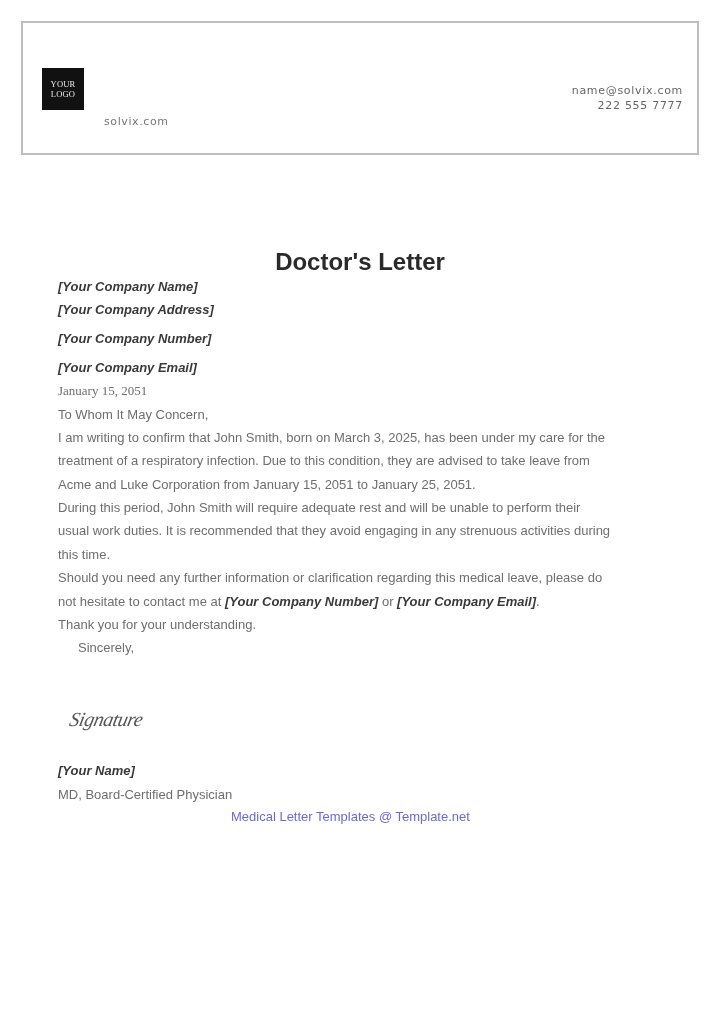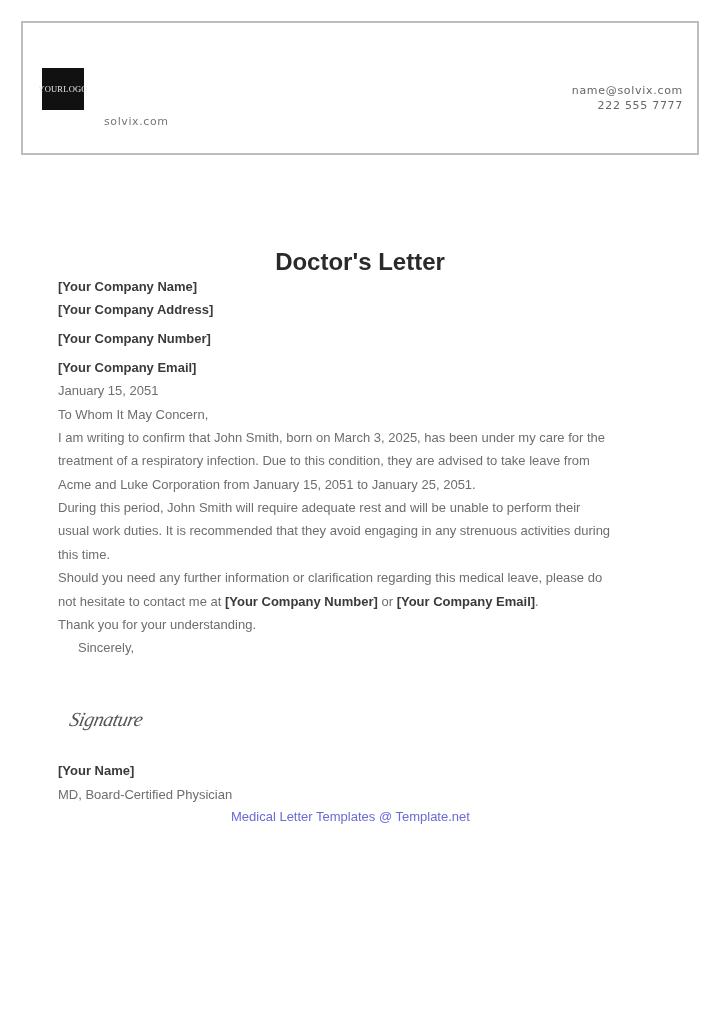--- a/index.html
+++ b/index.html
@@ -30,21 +30,21 @@
       left: 19px;
       top: 45px;
       width: 42px;
       height: 42px;
       background: #111;
       color: #e8e8e8;
       font-family: "Liberation Serif", serif;
       font-size: 8.5px;
       line-height: 10px;
       display: flex;
-      flex-direction: row;
+      flex-direction: column;
       align-items: center;
       justify-content: center;
       text-align: center;
       letter-spacing: 0.2px;
     }
     .company-name {
       position: absolute;
       left: 80px;
       top: 41px;
       font-family: "DejaVu Sans", sans-serif;
@@ -89,20 +89,21 @@
       position: absolute;
       left: 58px;
       font-size: 13px;
       line-height: 16px;
       color: #6e6e6e;
       white-space: nowrap;
     }
     .bold {
       font-weight: bold;
       color: #3a3a3a;
+      font-style: italic;
     }
     .signature {
       position: absolute;
       left: 70px;
       top: 708px;
       font-family: "Liberation Serif", serif;
       font-style: italic;
       font-size: 20px;
       color: #555;
       letter-spacing: -0.5px;
@@ -132,21 +133,21 @@
     <div>222 555 7777</div>
   </div>
 </div>
 
 <div class="title">Doctor's Letter</div>
 
 <div class="line bold" style="top:279px;">[Your Company Name]</div>
 <div class="line bold" style="top:302px;">[Your Company Address]</div>
 <div class="line bold" style="top:331px;">[Your Company Number]</div>
 <div class="line bold" style="top:360px;">[Your Company Email]</div>
-<div class="line" style="top:383px;">January 15, 2051</div>
+<div class="line" style="top:383px;font-family:Liberation Serif, serif;">January 15, 2051</div>
 <div class="line" style="top:407px;">To Whom It May Concern,</div>
 
 <div class="line" style="top:430px;">I am writing to confirm that John Smith, born on March 3, 2025, has been under my care for the</div>
 <div class="line" style="top:453px;">treatment of a respiratory infection. Due to this condition, they are advised to take leave from</div>
 <div class="line" style="top:477px;">Acme and Luke Corporation from January 15, 2051 to January 25, 2051.</div>
 
 <div class="line" style="top:500px;">During this period, John Smith will require adequate rest and will be unable to perform their</div>
 <div class="line" style="top:523px;">usual work duties. It is recommended that they avoid engaging in any strenuous activities during</div>
 <div class="line" style="top:547px;">this time.</div>
 

